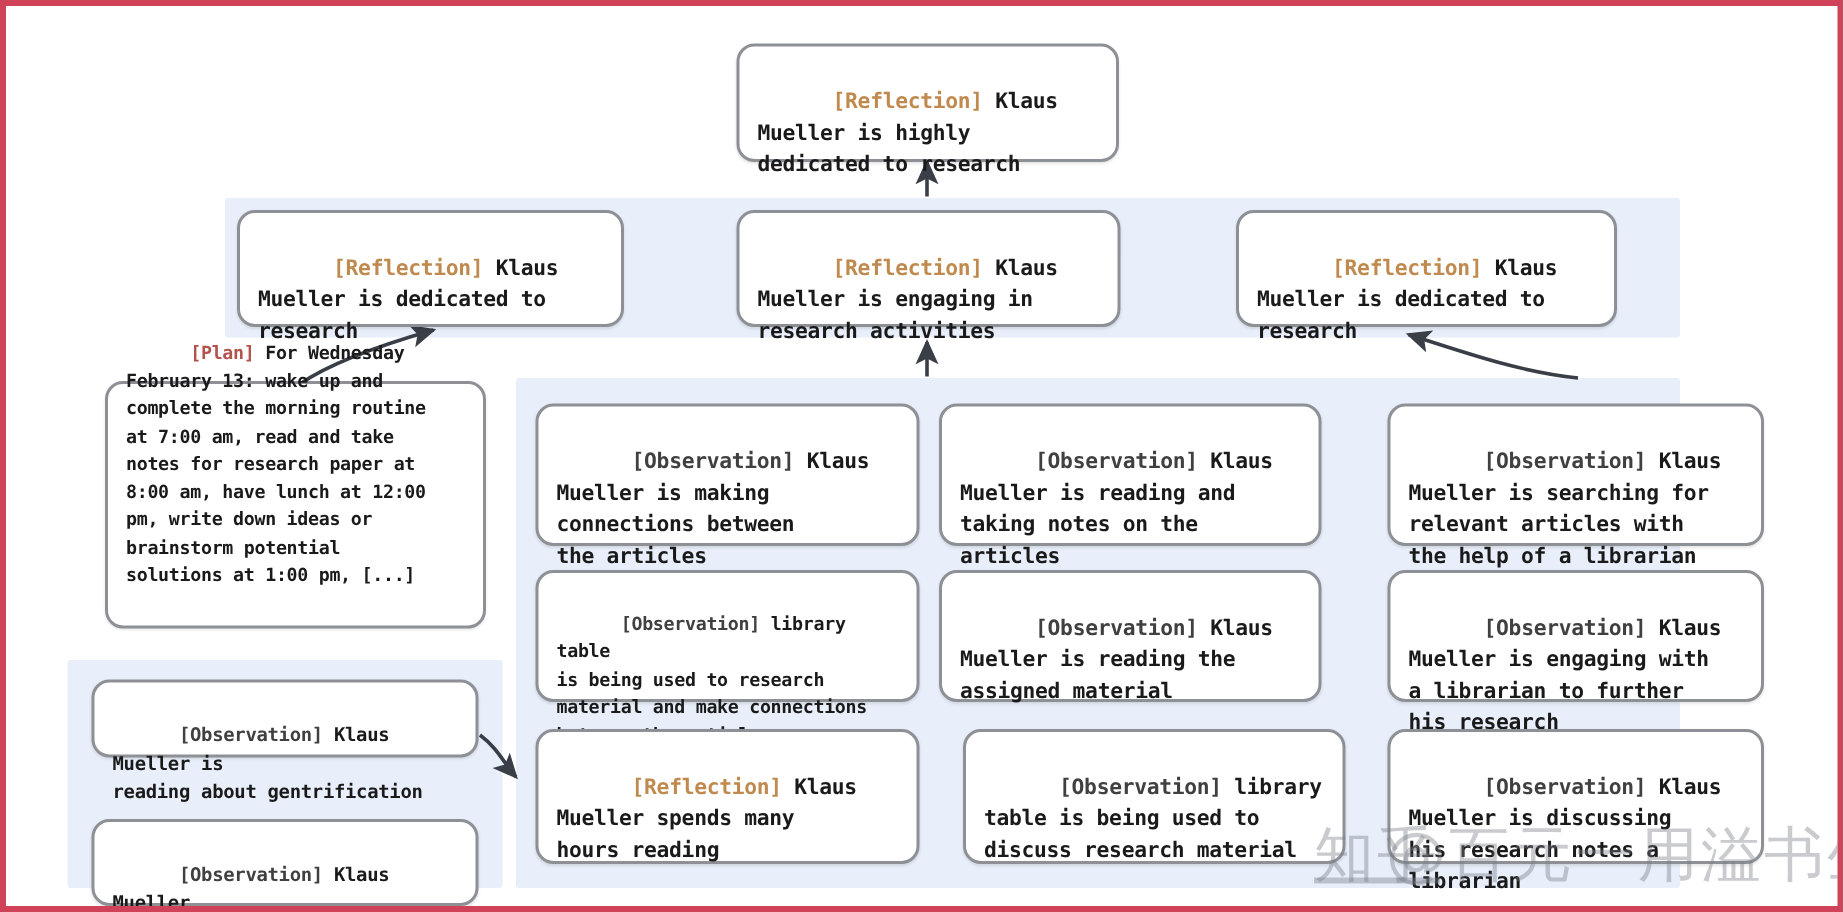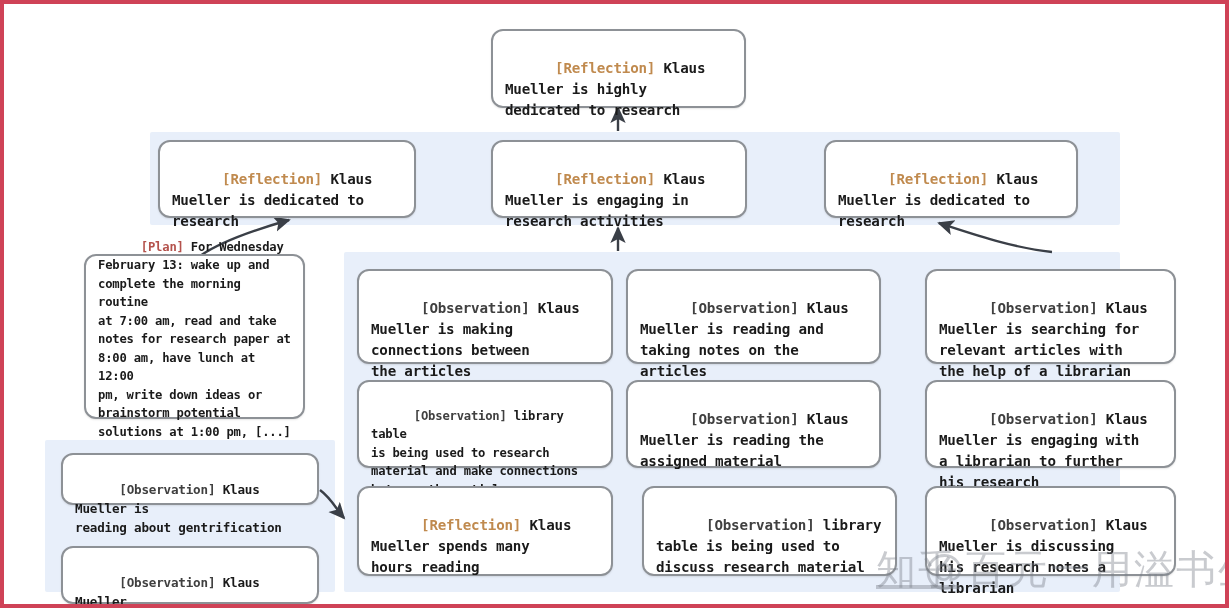--- a/index.html
+++ b/index.html
@@ -133,21 +133,21 @@
   </div>
 
   <div class="node" style="left:820px; top:136px; width:254px; height:78px;">
     <div class="txt">
       <span class="tag tag-reflection">[Reflection]</span><span> Klaus
 Mueller is dedicated to
 research</span>
     </div>
   </div>
 
-  <div class="node small" style="left:80px; top:250px; width:221px; height:165px; align-items:center; padding-top:12px;">
+  <div class="node small" style="left:66px; top:250px; width:254px; height:165px; align-items:flex-end; padding-top:12px;">
     <div class="txt">
       <span class="tag tag-plan">[Plan]</span><span> For Wednesday
 February 13: wake up and
 complete the morning routine
 at 7:00 am, read and take
 notes for research paper at
 8:00 am, have lunch at 12:00
 pm, write down ideas or
 brainstorm potential
 solutions at 1:00 pm, [...]</span>

